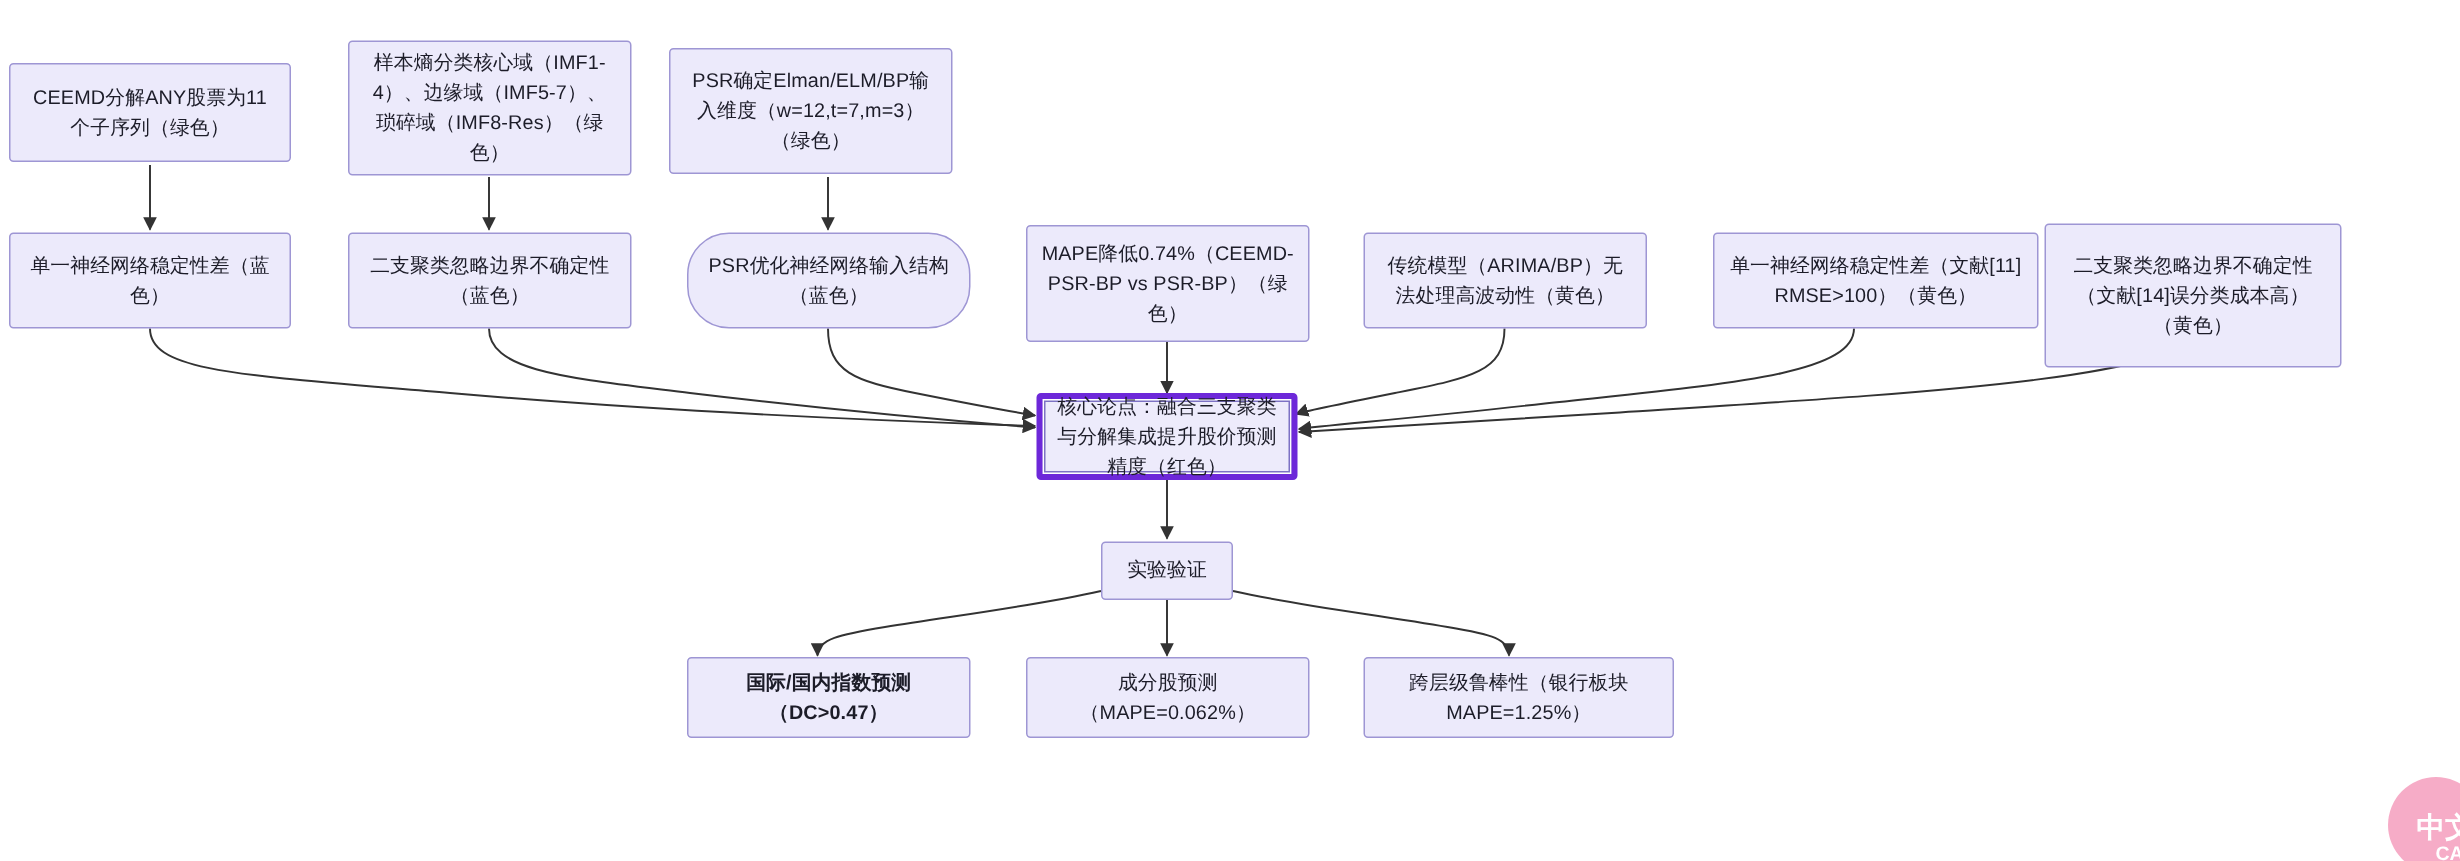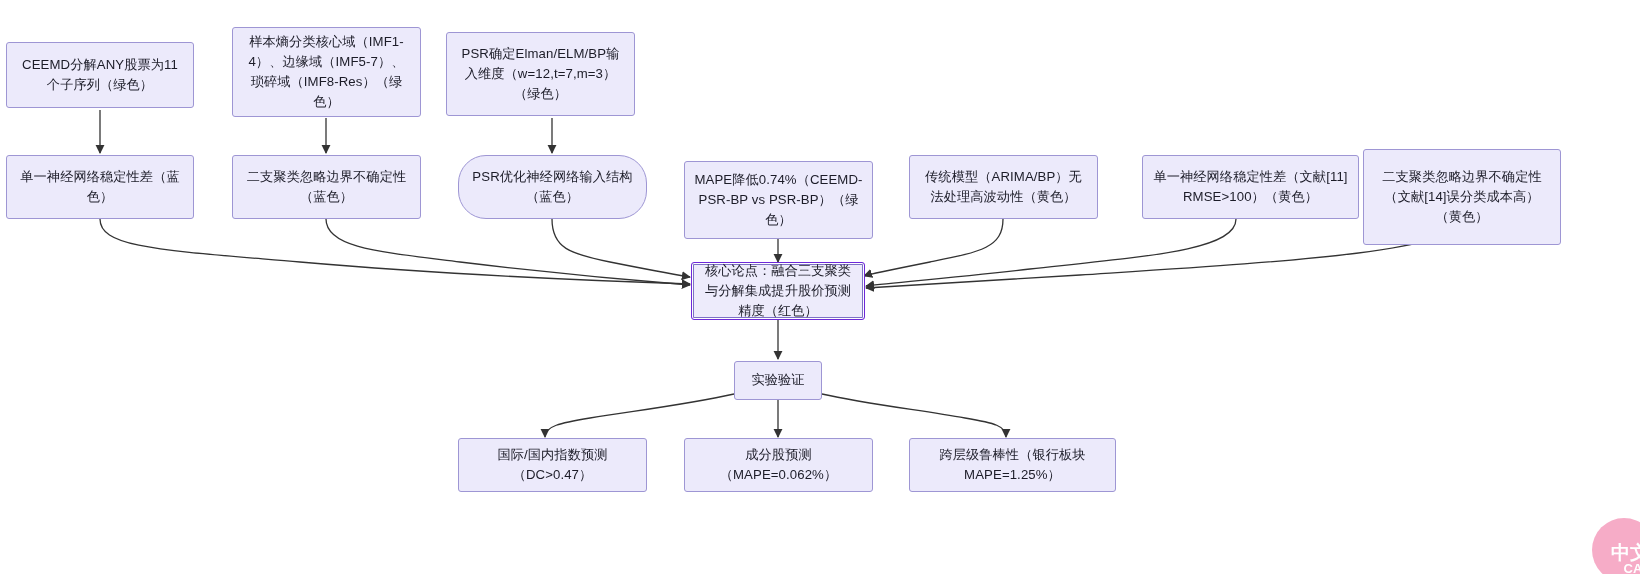--- a/index.html
+++ b/index.html
@@ -31,21 +31,21 @@
     justify-content: center;
     text-align: center;
     color: #1c1c28;
     font-size: 13.2px;
     line-height: 1.52;
     padding: 4px 9px;
     letter-spacing: 0.1px;
   }
   .node .txt { display: block; width: 100%; }
   .node.core {
-    border: 1px solid #6d28d9;
+    border: 4px solid #6d28d9;
     box-shadow: inset 0 0 0 1px #ffffff, inset 0 0 0 2px #7d72c4;
     background: #EDEBFB;
   }
   .watermark {
     position: absolute;
     width: 64px; height: 64px;
     border-radius: 50%;
     background: #F5A1C0;
     opacity: 0.88;
     display: flex;
@@ -121,21 +121,21 @@
   </div>
 
   <div class="node" style="left:232px; top:155px; width:189px; height:64px;">
     <span class="txt">二支聚类忽略边界不确定性（蓝色）</span>
   </div>
 
   <div class="node" style="left:458px; top:155px; width:189px; height:64px;border-radius:28px;">
     <span class="txt">PSR优化神经网络输入结构（蓝色）</span>
   </div>
 
-  <div class="node" style="left:684px; top:161px; width:189px; height:78px;">
+  <div class="node" style="left:684px; top:150px; width:189px; height:78px;">
     <span class="txt">MAPE降低0.74%（CEEMD-PSR-BP vs PSR-BP）（绿色）</span>
   </div>
 
   <div class="node" style="left:909px; top:155px; width:189px; height:64px;">
     <span class="txt">传统模型（ARIMA/BP）无法处理高波动性（黄色）</span>
   </div>
 
   <div class="node" style="left:1142px; top:155px; width:217px; height:64px;">
     <span class="txt">单一神经网络稳定性差（文献[11] RMSE&gt;100）（黄色）</span>
   </div>
@@ -145,21 +145,21 @@
   </div>
 
   <div class="node core" style="left:691px; top:262px; width:174px; height:58px;">
     <span class="txt">核心论点：融合三支聚类与分解集成提升股价预测精度（红色）</span>
   </div>
 
   <div class="node" style="left:734px; top:361px; width:88px; height:39px;">
     <span class="txt">实验验证</span>
   </div>
 
-  <div class="node" style="left:458px; top:438px; width:189px; height:54px;">
+  <div class="node" style="left:458px; top:438px; width:189px; height:54px;font-weight:bold;">
     <span class="txt">国际/国内指数预测（DC&gt;0.47）</span>
   </div>
 
   <div class="node" style="left:684px; top:438px; width:189px; height:54px;">
     <span class="txt">成分股预测（MAPE=0.062%）</span>
   </div>
 
   <div class="node" style="left:909px; top:438px; width:207px; height:54px;">
     <span class="txt">跨层级鲁棒性（银行板块MAPE=1.25%）</span>
   </div>

